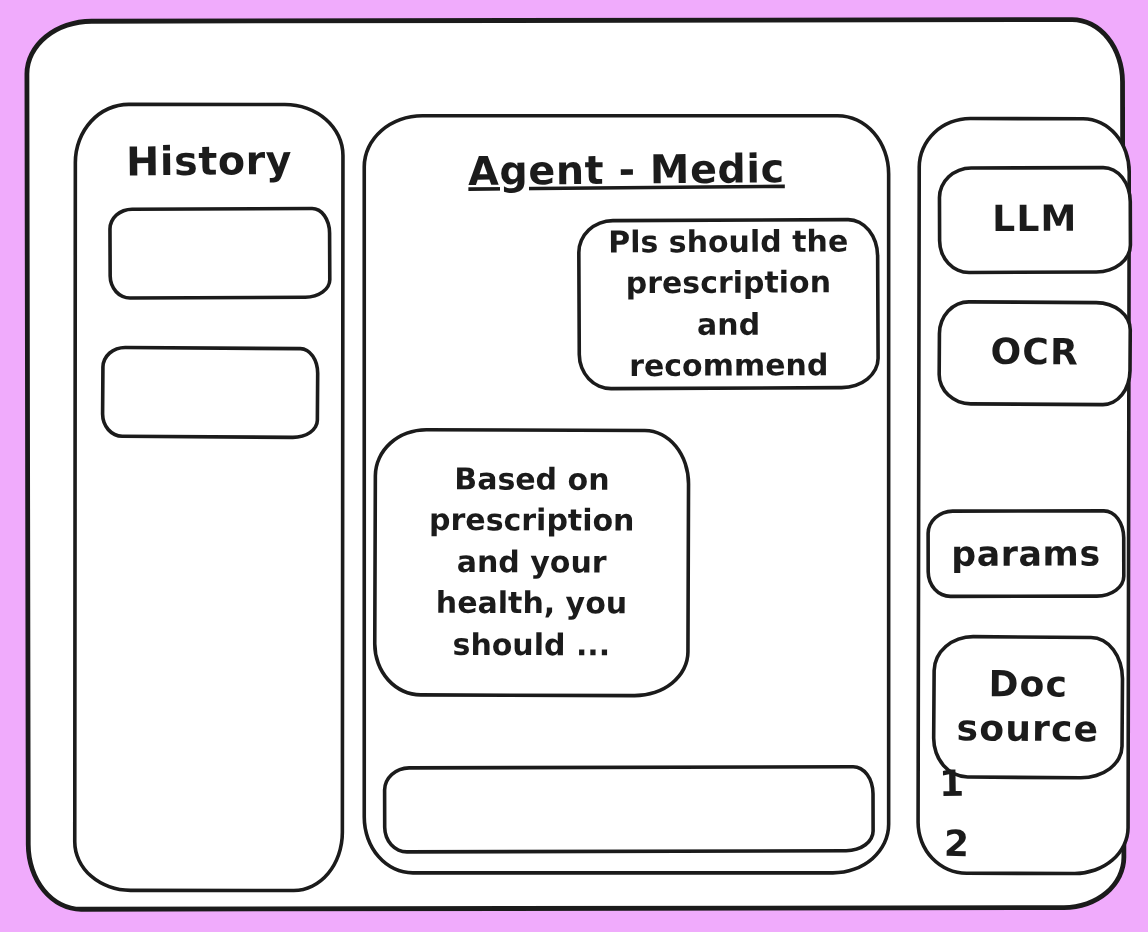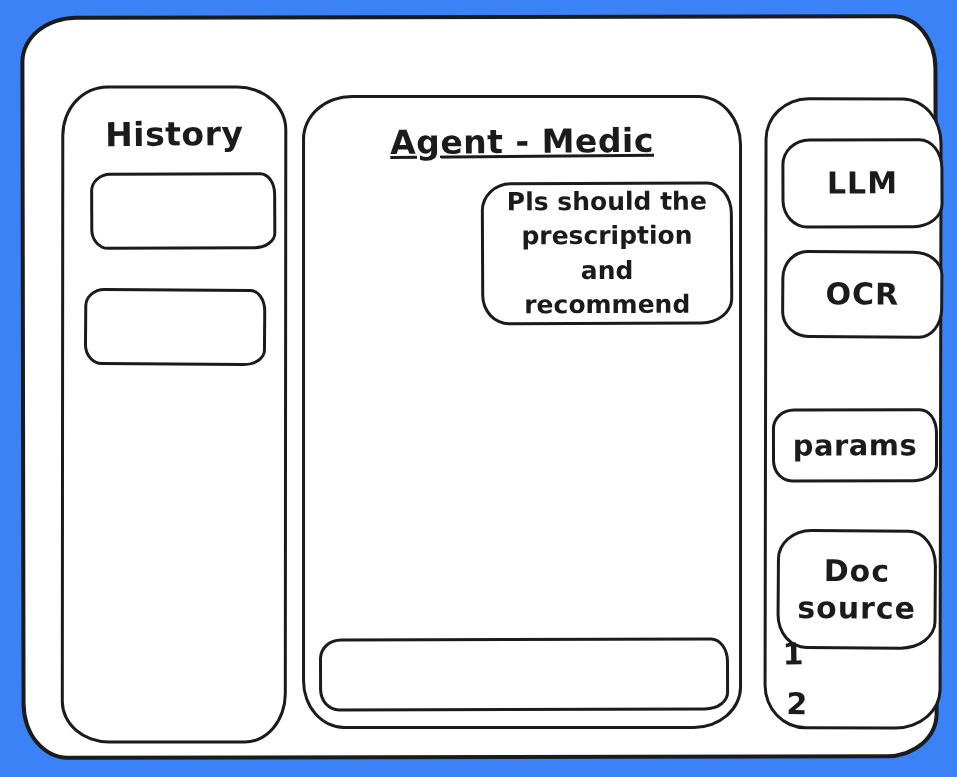--- a/index.html
+++ b/index.html
@@ -5,21 +5,21 @@
   * { margin: 0; padding: 0; box-sizing: border-box; }
   html, body { background: #ffffff; }
   body {
     font-family: "DejaVu Sans", "Liberation Sans", sans-serif;
     color: #1b1b1b;
   }
   .stage {
     position: relative;
     width: 957px;
     height: 777px;
-    background: #3b82f6;
+    background: #f0abfc;
     overflow: hidden;
   }
   
   .sketch {
     border: 3px solid #1b1b1b;
     background: #ffffff;
   }
   
   .frame {
     position: absolute;
@@ -137,21 +137,21 @@
     border-radius: 28px 24px 30px 26px / 26px 30px 24px 28px;
     transform: rotate(-0.3deg);
   }
   .tool-btn.ocr {
     left: 14px; top: 150px;
     width: 162px; height: 88px;
     border-radius: 26px 30px 24px 28px / 28px 24px 30px 26px;
     transform: rotate(0.25deg);
   }
   .tool-btn.params {
-    left: 5px; top: 308px;
+    left: 5px; top: 324px;
     width: 166px; height: 74px;
     border-radius: 22px 18px 24px 20px / 20px 24px 18px 22px;
     font-size: 29px;
     letter-spacing: 0.5px;
     transform: rotate(-0.2deg);
   }
   .tool-btn.doc {
     left: 10px; top: 429px;
     width: 160px; height: 120px;
     border-radius: 34px 28px 36px 30px / 30px 36px 28px 34px;
@@ -177,20 +177,23 @@
     <aside class="panel history-panel sketch">
       <span class="panel-title">History</span>
       <div class="history-item first sketch"></div>
       <div class="history-item second sketch"></div>
     </aside>
 
     <main class="panel chat-panel sketch">
       <span class="chat-title">Agent - Medic</span>
       <div class="bubble user sketch">
         <span>Pls should the prescription and recommend</span>
+      </div>
+      <div class="bubble assistant sketch">
+        <span>Based on prescription and your health, you should ...</span>
       </div>
       <input class="chat-input" placeholder="" style="">
     </main>
 
     <aside class="panel tools-panel sketch">
       <button class="tool-btn ocr">OCR</button>
       <button class="tool-btn llm">LLM</button>
       <button class="tool-btn params">params</button>
       <button class="tool-btn doc">Doc source</button>
       <div class="src-item one">1</div>

